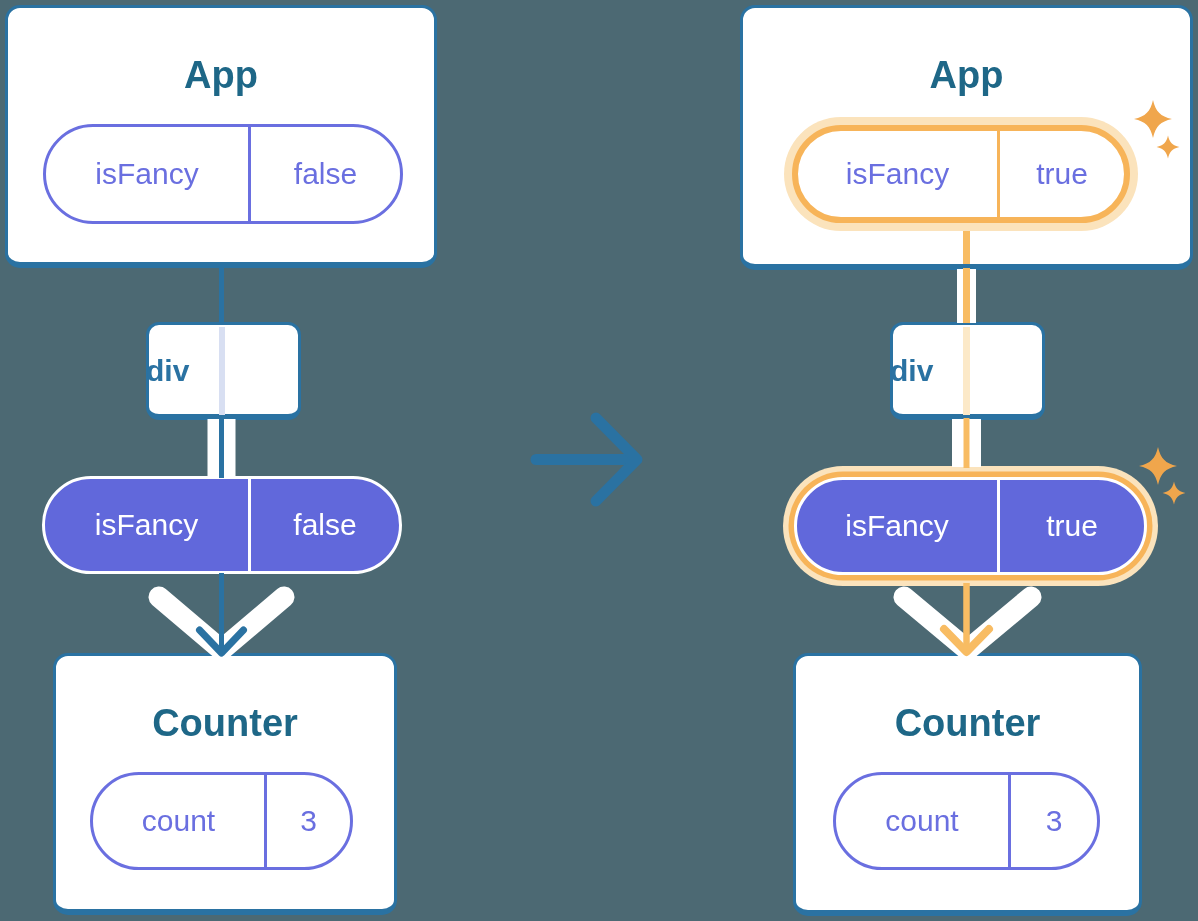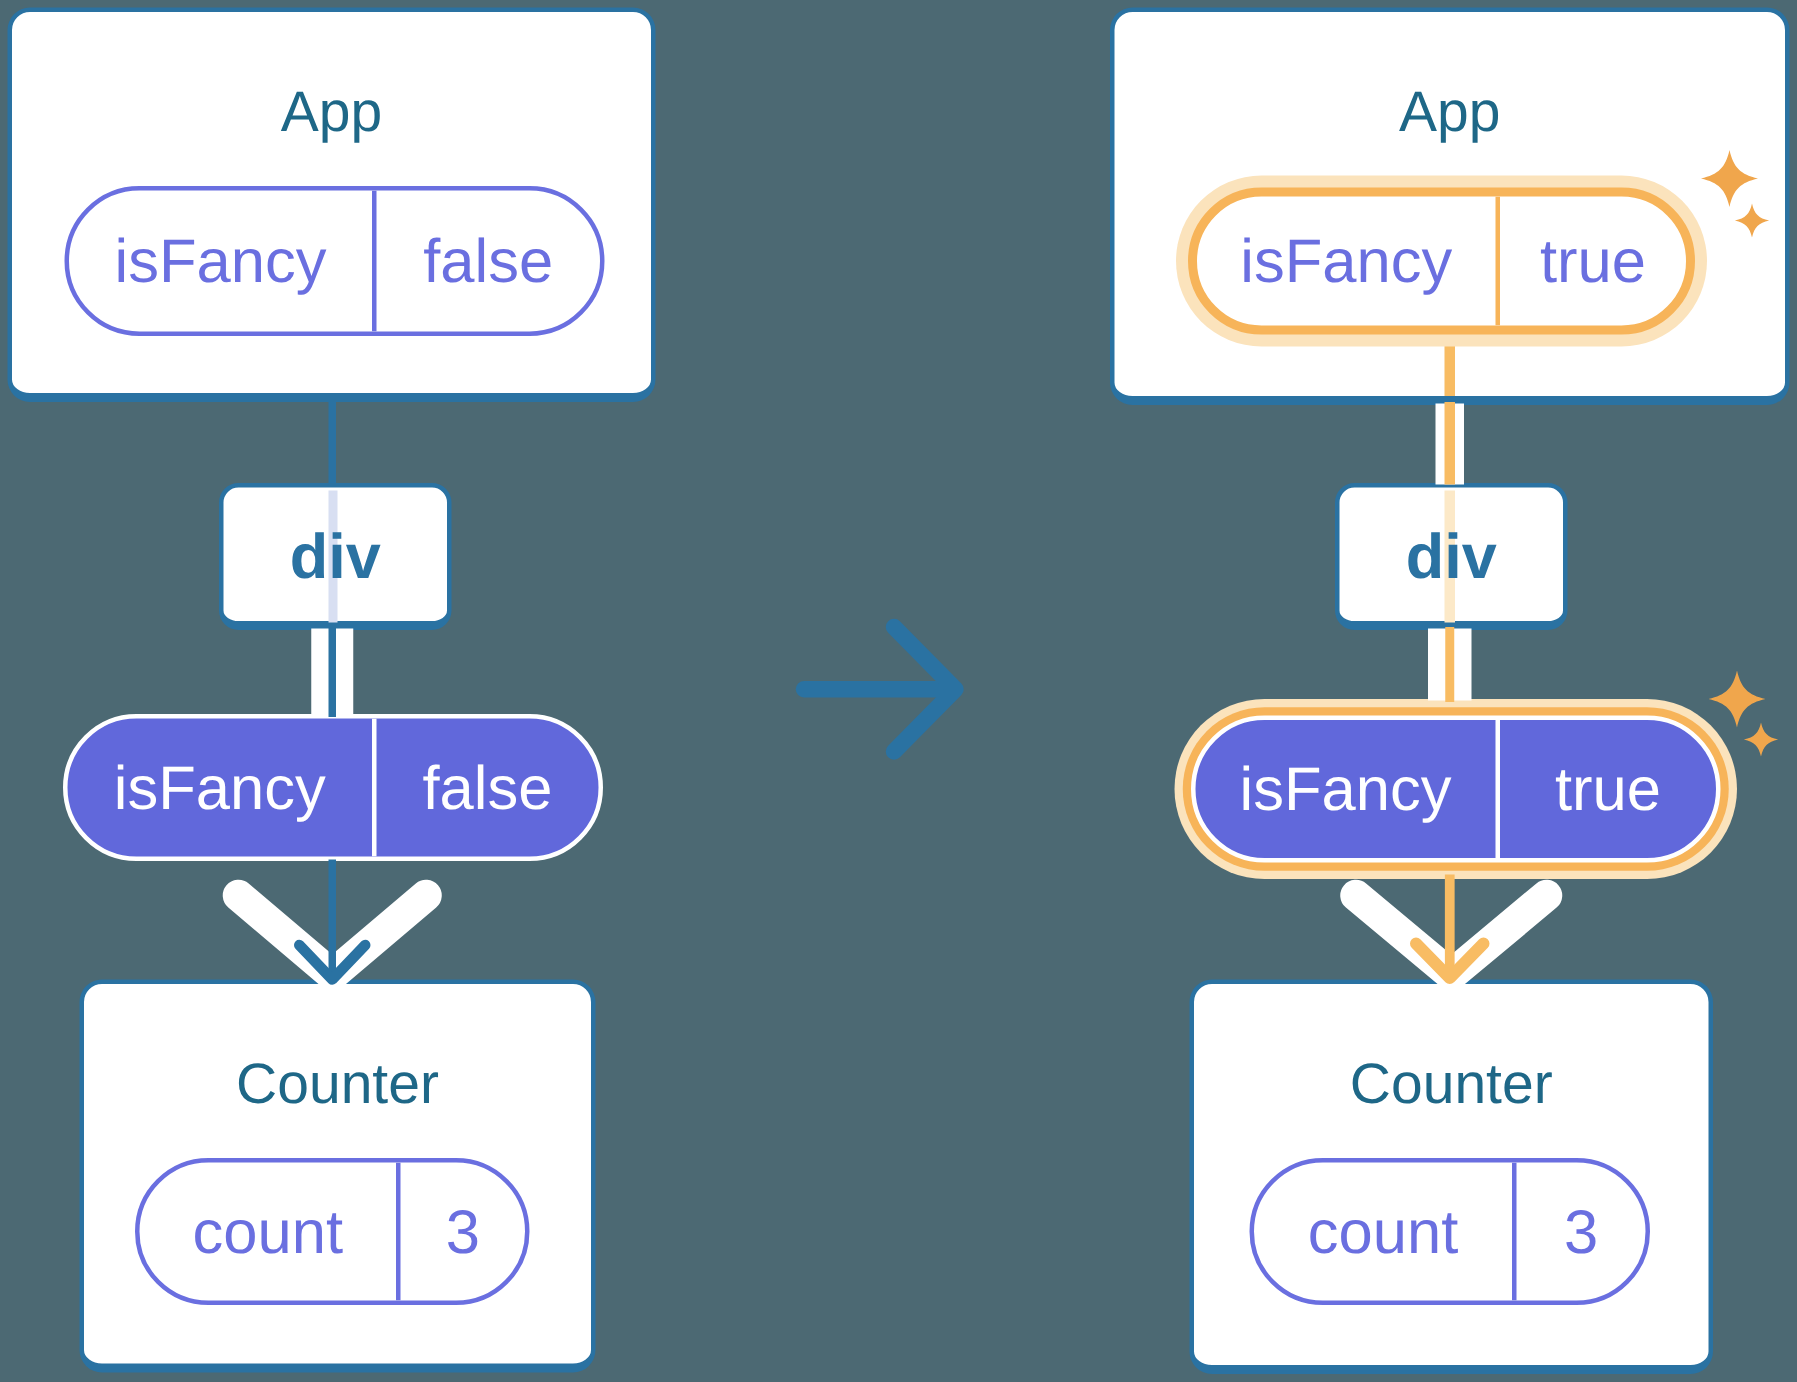--- a/index.html
+++ b/index.html
@@ -12,37 +12,37 @@
   .canvas{position:relative;width:1198px;height:921px;}
 
   
   .card{
     position:absolute;box-sizing:border-box;background:#fff;
     border:3px solid var(--card_border);border-bottom-width:6px;
     border-radius:15px;
   }
   .title{
     position:absolute;text-align:center;
-    font-size:38px;line-height:46px;font-weight:400;
+    font-size:38px;line-height:46px;font-weight:700;
     color:var(--title_text);
   }
   .divtext{
-    position:absolute;text-align:center;
-    font-size:42px;line-height:44px;font-weight:600;
+    position:absolute;
+    font-size:30px;line-height:44px;font-weight:600;
     color:var(--card_border);
   }
 
   
   .pill{
     position:absolute;box-sizing:border-box;display:flex;align-items:stretch;
     border-radius:60px;overflow:hidden;
   }
   .pill .cell{
     display:flex;align-items:center;justify-content:center;
-    font-size:41px;white-space:nowrap;
+    font-size:30px;white-space:nowrap;
   }
   .pill .value{flex:1 1 auto;}
   .pill-outline{
     background:#fff;border:3px solid var(--purple_text);color:var(--purple_text);
   }
   .pill-outline .value{border-left:3px solid var(--purple_text);}
   .pill-solid{
     background:var(--purple_fill);border:3px solid #fff;color:#fff;
   }
   .pill-solid .value{border-left:3px solid #fff;}

